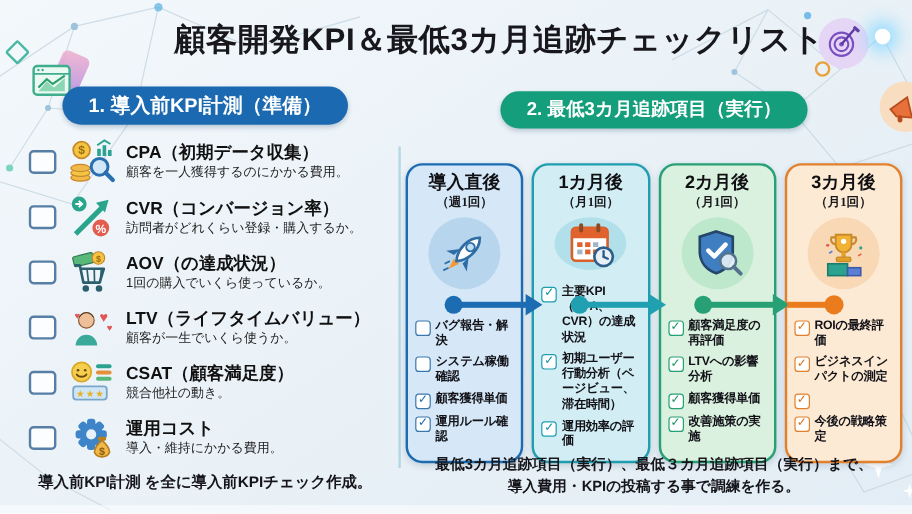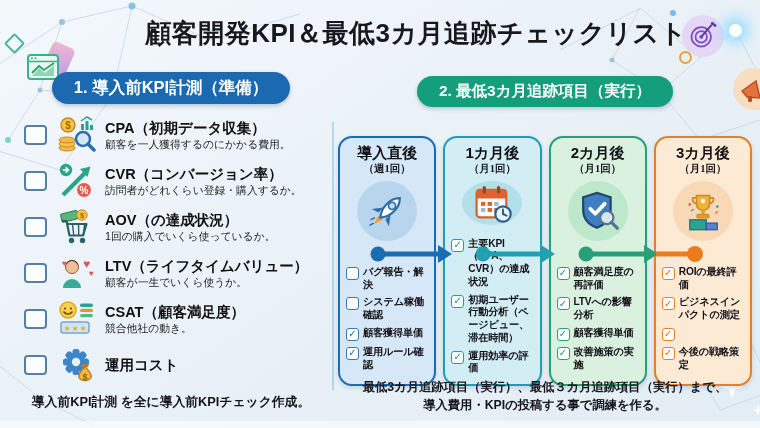--- a/index.html
+++ b/index.html
@@ -284,20 +284,21 @@
               <circle cx="20" cy="17" r="9.5"></circle>
             </g>
             <circle cx="20" cy="17" r="4.2" fill="#e9f1f8"></circle>
             <rect x="25.5" y="19" width="7" height="3.2" rx="1.4" fill="#b97f1d"></rect>
             <path d="M29 22 c-4.2 3.6-6.3 6.6-6.3 10 a6.9 6.2 0 0 0 12.6 0 c0-3.4-2.1-6.4-6.3-10 Z" fill="#f0b94a" stroke="#b97f1d" stroke-width="1.4"></path>
             <text x="29" y="34.5" font-size="9" text-anchor="middle" fill="#8a5c0e" font-weight="bold">$</text>
           </svg>
         </span>
         <span class="kpi-txt">
           <div class="kpi-title">運用コスト</div>
+          <div class="kpi-desc">導入・維持にかかる費用。</div>
         </span>
       </div>
 
     </div>
   </div>
 
   <div class="left-note">導入前KPI計測 を全に導入前KPIチェック作成。</div>
   <div class="divider"></div>
 
   <div class="right-sec">

